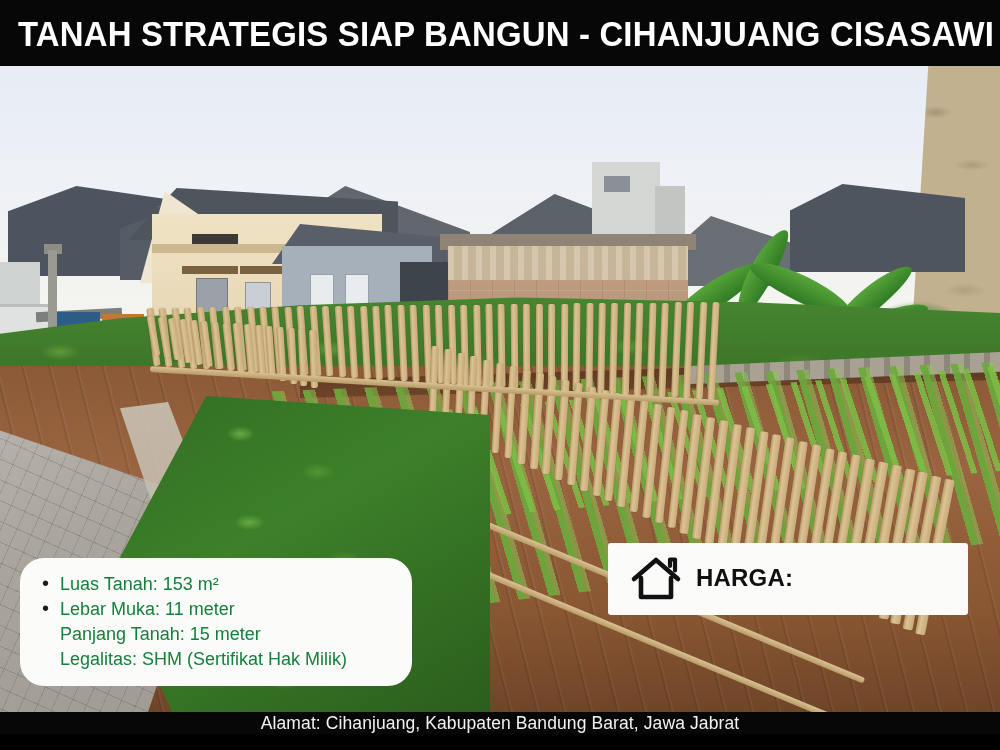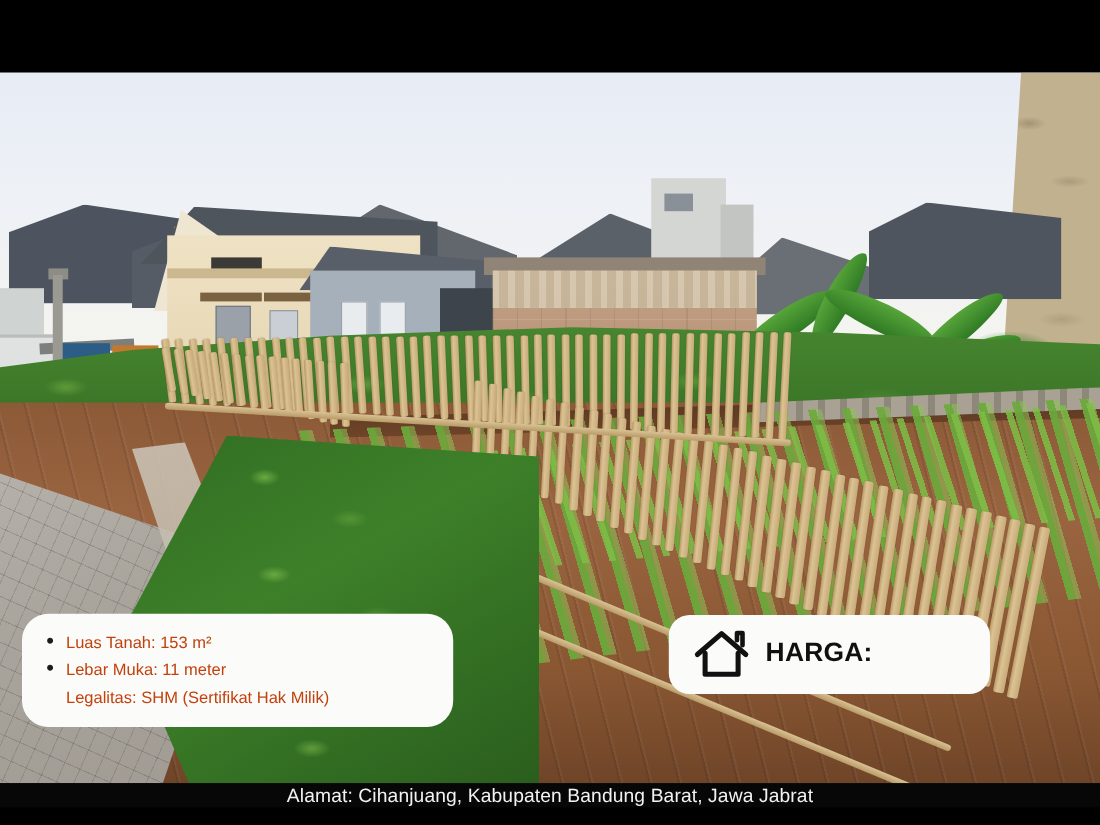--- a/index.html
+++ b/index.html
@@ -274,45 +274,44 @@
     width: 392px;
     padding: 14px 16px 14px 18px;
     background: #fbfbfa;
     border-radius: 24px;
     box-sizing: border-box;
     z-index: 30;
   }
   .spec-list { margin: 0; padding: 0; list-style: none; }
   .spec-list li {
     position: relative;
-    font-size: 15px;
+    font-size: 18px;
     line-height: 25px;
-    color: #c2410c;
+    color: #15803d;
     padding-left: 22px;
     white-space: nowrap;
   }
   .spec-list li.bullet::before {
     content: "•";
     position: absolute;
     left: 4px; top: -1px;
     font-size: 20px;
     color: #1c1c1c;
   }
 
   
   .price-card {
     position: absolute;
     left: 608px; top: 543px;
-    width: 292px;
+    width: 360px;
     padding: 12px 14px 14px 14px;
     background: #fbfbfa;
-    border-radius: 19px;
+    border-radius: 3px;
     box-sizing: border-box;
     z-index: 30;
-    margin-top: 16px;
   }
   .price-top {
     display: flex;
     align-items: center;
     gap: 14px;
     padding-left: 8px;
   }
   .house-icon { flex: 0 0 auto; width: 52px; height: 46px; }
   .price-texts { line-height: 1.05; }
   .price-label {
@@ -561,25 +560,29 @@
       </div>
 
     <div class="layer road"></div>
     <div class="layer road-pavers"></div>
     <div class="layer road-edge"></div>
 
     <div class="layer bushes"></div>
     <div class="layer bushes-tex"></div>
   </div>
 
+  <div class="header-bar">
+    <div class="header-title">TANAH STRATEGIS SIAP BANGUN - CIHANJUANG CISASAWI</div>
+  </div>
 
   <div class="spec-card">
     <ul class="spec-list" id="spec-list">
         <li class="bullet">Luas Tanah: 153 m²</li>
         <li class="bullet">Lebar Muka: 11 meter</li>
+        <li>Panjang Tanah: 15 meter</li>
         <li>Legalitas: SHM (Sertifikat Hak Milik)</li>
       </ul>
   </div>
 
   <div class="price-card">
     <div class="price-top">
       <span class="house-icon">
         <svg viewBox="0 0 52 46" width="52" height="46" aria-hidden="true">
           <path d="M4 24 L26 5 L48 24" fill="none" stroke="#111" stroke-width="4.6" stroke-linecap="round" stroke-linejoin="round"></path>
           <path d="M40 11 L40 4.5 L45 4.5 L45 15.5" fill="none" stroke="#111" stroke-width="4.2" stroke-linecap="round" stroke-linejoin="round"></path>

